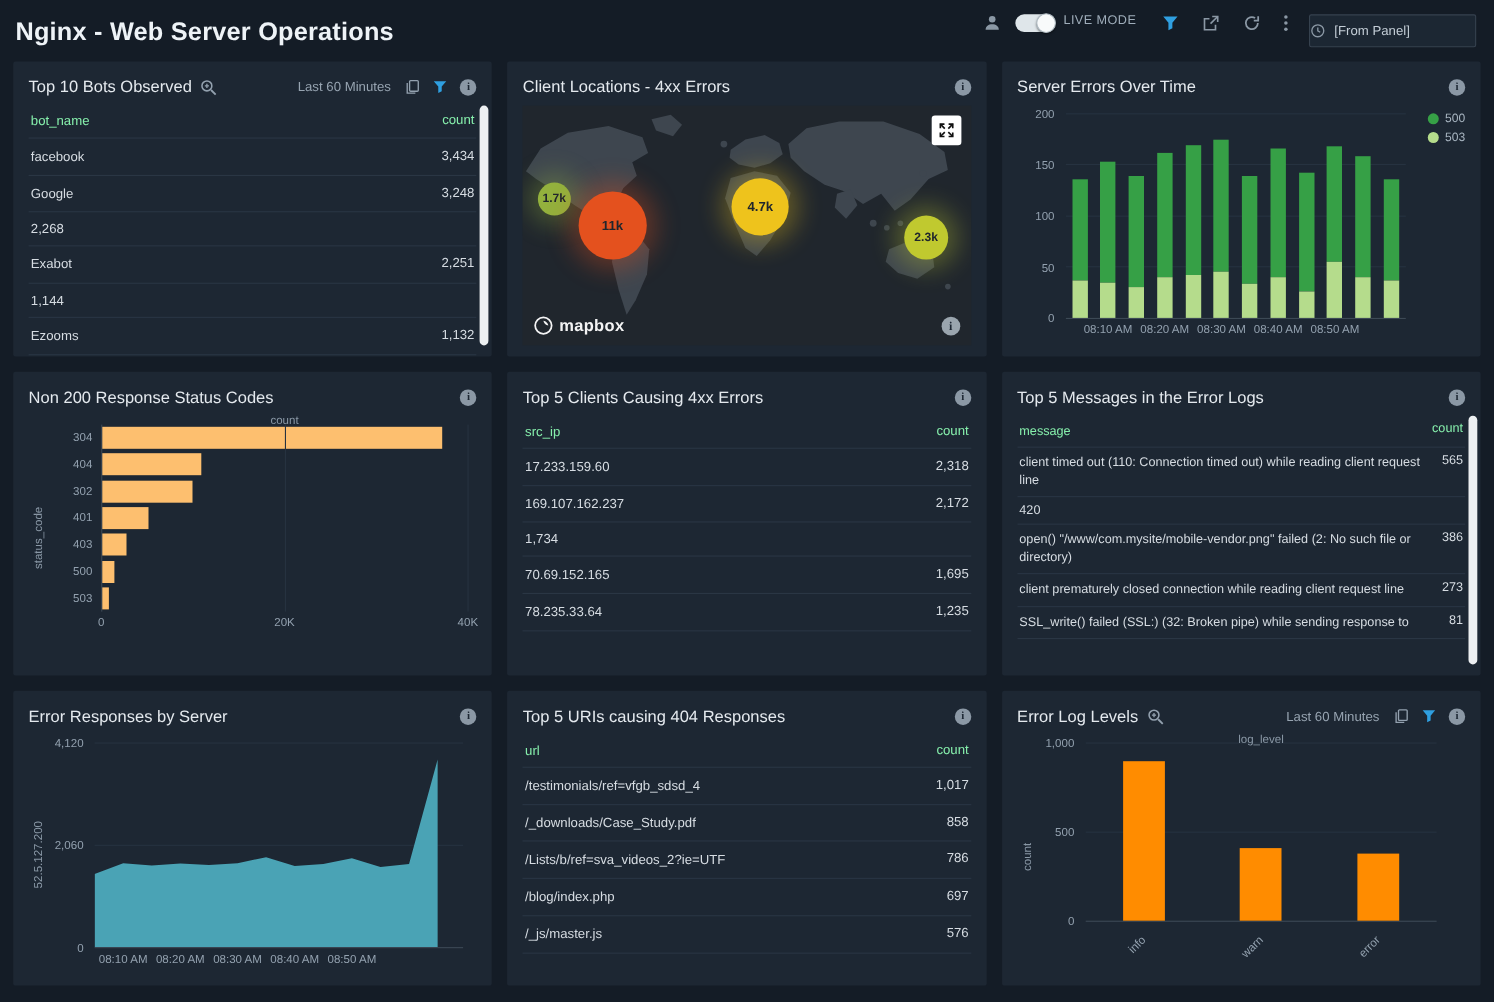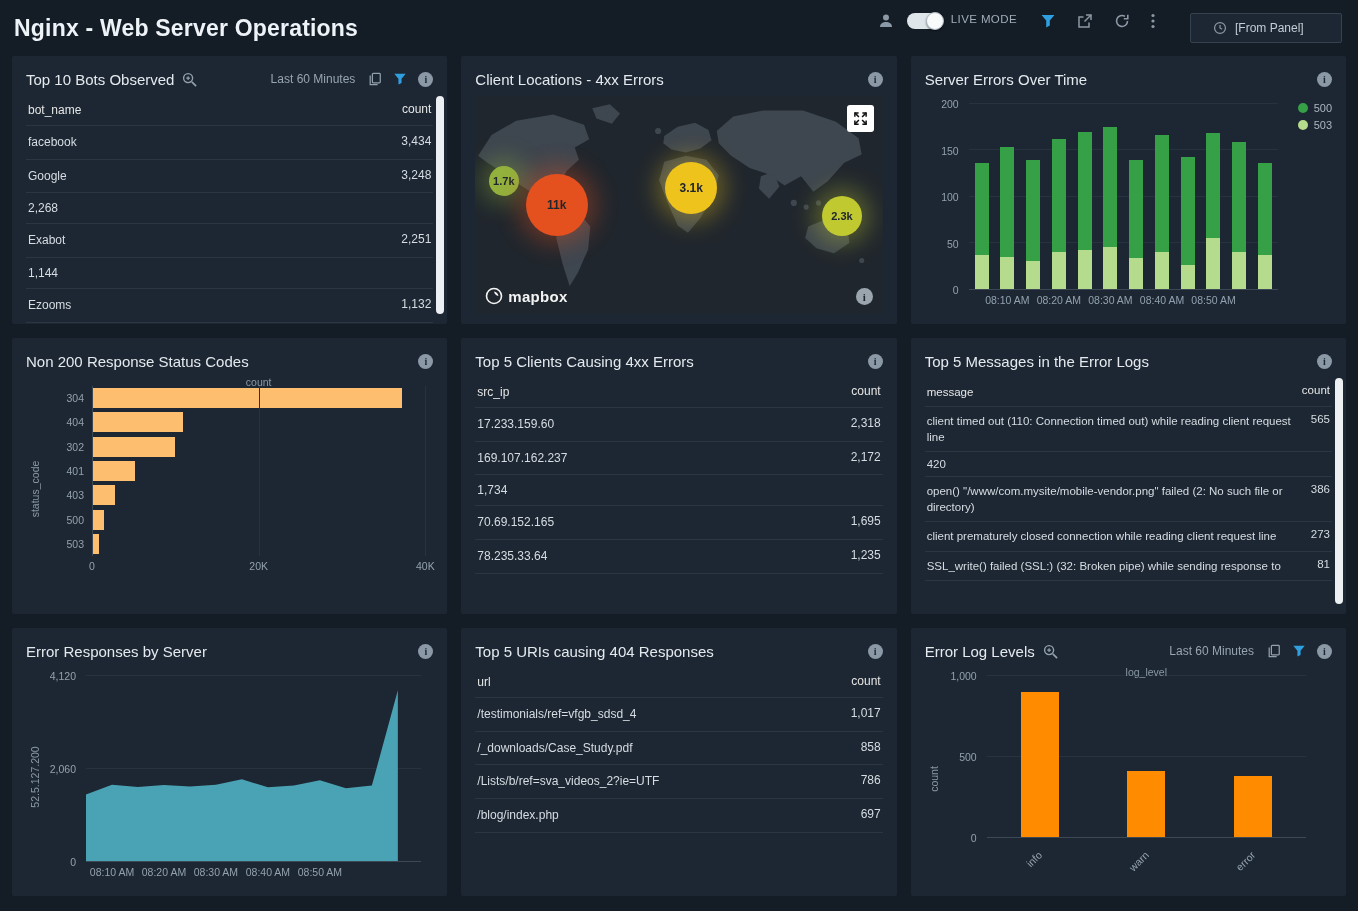--- a/index.html
+++ b/index.html
@@ -6,35 +6,35 @@
 html,body{width:1358px;height:911px;overflow:hidden}
 body{background:#141c26;font-family:"Liberation Sans","DejaVu Sans",sans-serif;color:#dfe5ea}
 .topbar{display:flex;align-items:center;justify-content:space-between;padding:13px 16px 13px 14px}
 .topbar h1{font-size:23px;font-weight:700;color:#eef3f7;letter-spacing:.2px}
 .controls{display:flex;align-items:flex-start;gap:13px}
 .icon{display:inline-flex;align-items:center;justify-content:center;cursor:pointer;line-height:0}
 svg{display:block}
 .toggle{width:36px;height:16px;border-radius:9px;background:#dfe6ea;position:relative;display:inline-block;cursor:pointer}
 .toggle-knob{position:absolute;top:-1px;right:-1px;width:18px;height:18px;border-radius:50%;background:#f8fafb;border:1px solid #aeb9c1;box-shadow:0 1px 2px rgba(0,0,0,.45)}
 .livemode{font-size:11.5px;color:#9fadba;letter-spacing:.4px;margin-left:-5px}
-.time-input{display:flex;align-items:center;gap:8px;background:#1c2733;border:1px solid #36424f;border-radius:2px;height:30px;padding:0 22px;width:152px;cursor:pointer;margin-left:22px}
+.time-input{display:flex;align-items:center;gap:8px;background:#1c2733;border:1px solid #36424f;border-radius:2px;height:30px;padding:0 0;width:152px;cursor:pointer;margin-left:6px}
 .time-text{font-size:12px;color:#c3cdd6}
 .grid{display:grid;grid-template-columns:repeat(3,1fr);grid-template-rows:268px 276px 268px;gap:14px;padding:0 12px}
 .panel{background:#1d2733;border-radius:2px;padding:10px 14px;position:relative;overflow:hidden}
 .phead{display:flex;align-items:center;justify-content:space-between;height:26px;margin-bottom:4px}
 .ptitle-group{display:flex;align-items:center;gap:8px}
 .ptitle{font-size:15px;font-weight:400;color:#e4e9ee}
 .pactions{display:flex;align-items:center;gap:11px}
 .time-label{font-size:12px;color:#97a4b1;margin-right:2px}
 .info-icon{width:15px;height:15px;border-radius:50%;background:#8b98a5;color:#1d2733;display:inline-flex;align-items:center;justify-content:center;font-size:10px;font-weight:700;font-family:"Liberation Serif",serif;cursor:pointer;flex:none}
 .info-icon::after{content:"i"}
 
 .dtable{font-size:12px}
 .trow{display:flex;align-items:flex-start;padding:8px 2px;border-bottom:1px solid #2a3644;color:#d6dce2}
-.trow.thead{color:#e5e5e5;padding:6px 2px}
+.trow.thead{color:#86efac;padding:6px 2px}
 .tcell.main{flex:1;padding-right:16px;line-height:1.4;word-break:break-word}
 .tcell.num{text-align:right;white-space:nowrap}
 .dtable.compact{font-size:11.5px}
 .dtable.compact .trow{padding:6px 2px}
 .vscroll{position:absolute;right:3px;top:40px;bottom:10px;width:8px;border-radius:4px;background:#edf0f2;cursor:pointer}
 
 .map{position:absolute;left:14px;right:14px;top:40px;bottom:10px;background:#20262d;overflow:hidden}
 .world{position:absolute;inset:0;width:100%;height:100%}
 .map-bubbles{position:absolute;inset:0}
 .bubble{position:absolute;border-radius:50%;display:flex;align-items:center;justify-content:center;font-weight:700;color:#20262d;transform:translate(-50%,-50%);cursor:pointer}
@@ -226,21 +226,21 @@
             <circle cx="334" cy="108" r="2.5"></circle>
             <circle cx="346" cy="104" r="2.5"></circle>
             <circle cx="366" cy="60" r="3"></circle>
           <polygon points="336,127 358,118 374,127 376,143 361,153 344,148 333,138"></polygon>
           <circle cx="388" cy="160" r="2.5"></circle>
         </g>
       </svg>
       <div class="map-bubbles">
           <div class="bubble" style="left: 7%; top: 39%; width: 30px; height: 30px; background: rgb(147, 177, 61); box-shadow: rgba(147, 177, 61, 0.333) 0px 0px 22px 9px; font-size: 11px;">1.7k</div>
           <div class="bubble" style="left: 20%; top: 50%; width: 62px; height: 62px; background: rgb(228, 81, 30); box-shadow: rgba(228, 81, 30, 0.333) 0px 0px 22px 9px; font-size: 12px;">11k</div>
-          <div class="bubble" style="left: 53%; top: 42%; width: 52px; height: 52px; background: rgb(238, 195, 28); box-shadow: rgba(238, 195, 28, 0.333) 0px 0px 22px 9px; font-size: 12px;">3.1k</div>
+          <div class="bubble" style="left: 53%; top: 42%; width: 52px; height: 52px; background: rgb(238, 195, 28); box-shadow: rgba(238, 195, 28, 0.333) 0px 0px 22px 9px; font-size: 12px;">4.7k</div>
           <div class="bubble" style="left: 90%; top: 55%; width: 40px; height: 40px; background: rgb(192, 201, 47); box-shadow: rgba(192, 201, 47, 0.333) 0px 0px 22px 9px; font-size: 11px;">2.3k</div>
         </div>
       <button class="map-expand">
         <svg width="15" height="15" viewBox="0 0 16 16" fill="none" stroke="#111" stroke-width="1.6">
             <path d="M2 6V2h4M10 2h4v4M14 10v4h-4M6 14H2v-4"></path>
             <path d="M2 2l4.3 4.3M14 2L9.7 6.3M14 14L9.7 9.7M2 14l4.3-4.3"></path>
           </svg>
       </button>
       <div class="mapbox-logo">
         <svg width="18" height="18" viewBox="0 0 18 18">
@@ -529,20 +529,24 @@
           <span class="tcell num">858</span>
         </div>
         <div class="trow">
           <span class="tcell main">/Lists/b/ref=sva_videos_2?ie=UTF</span>
           <span class="tcell num">786</span>
         </div>
         <div class="trow">
           <span class="tcell main">/blog/index.php</span>
           <span class="tcell num">697</span>
         </div>
+        <div class="trow">
+          <span class="tcell main">/_js/master.js</span>
+          <span class="tcell num">576</span>
+        </div>
       </div>
   </section>
 
   <section class="panel">
     <div class="phead">
       <div class="ptitle-group">
         <h2 class="ptitle">Error Log Levels</h2>
         <span class="icon">
           <svg width="15" height="15" viewBox="0 0 16 16">
               <circle cx="6.5" cy="6.5" r="4.8" fill="none" stroke="#93a1af" stroke-width="1.5"></circle>

